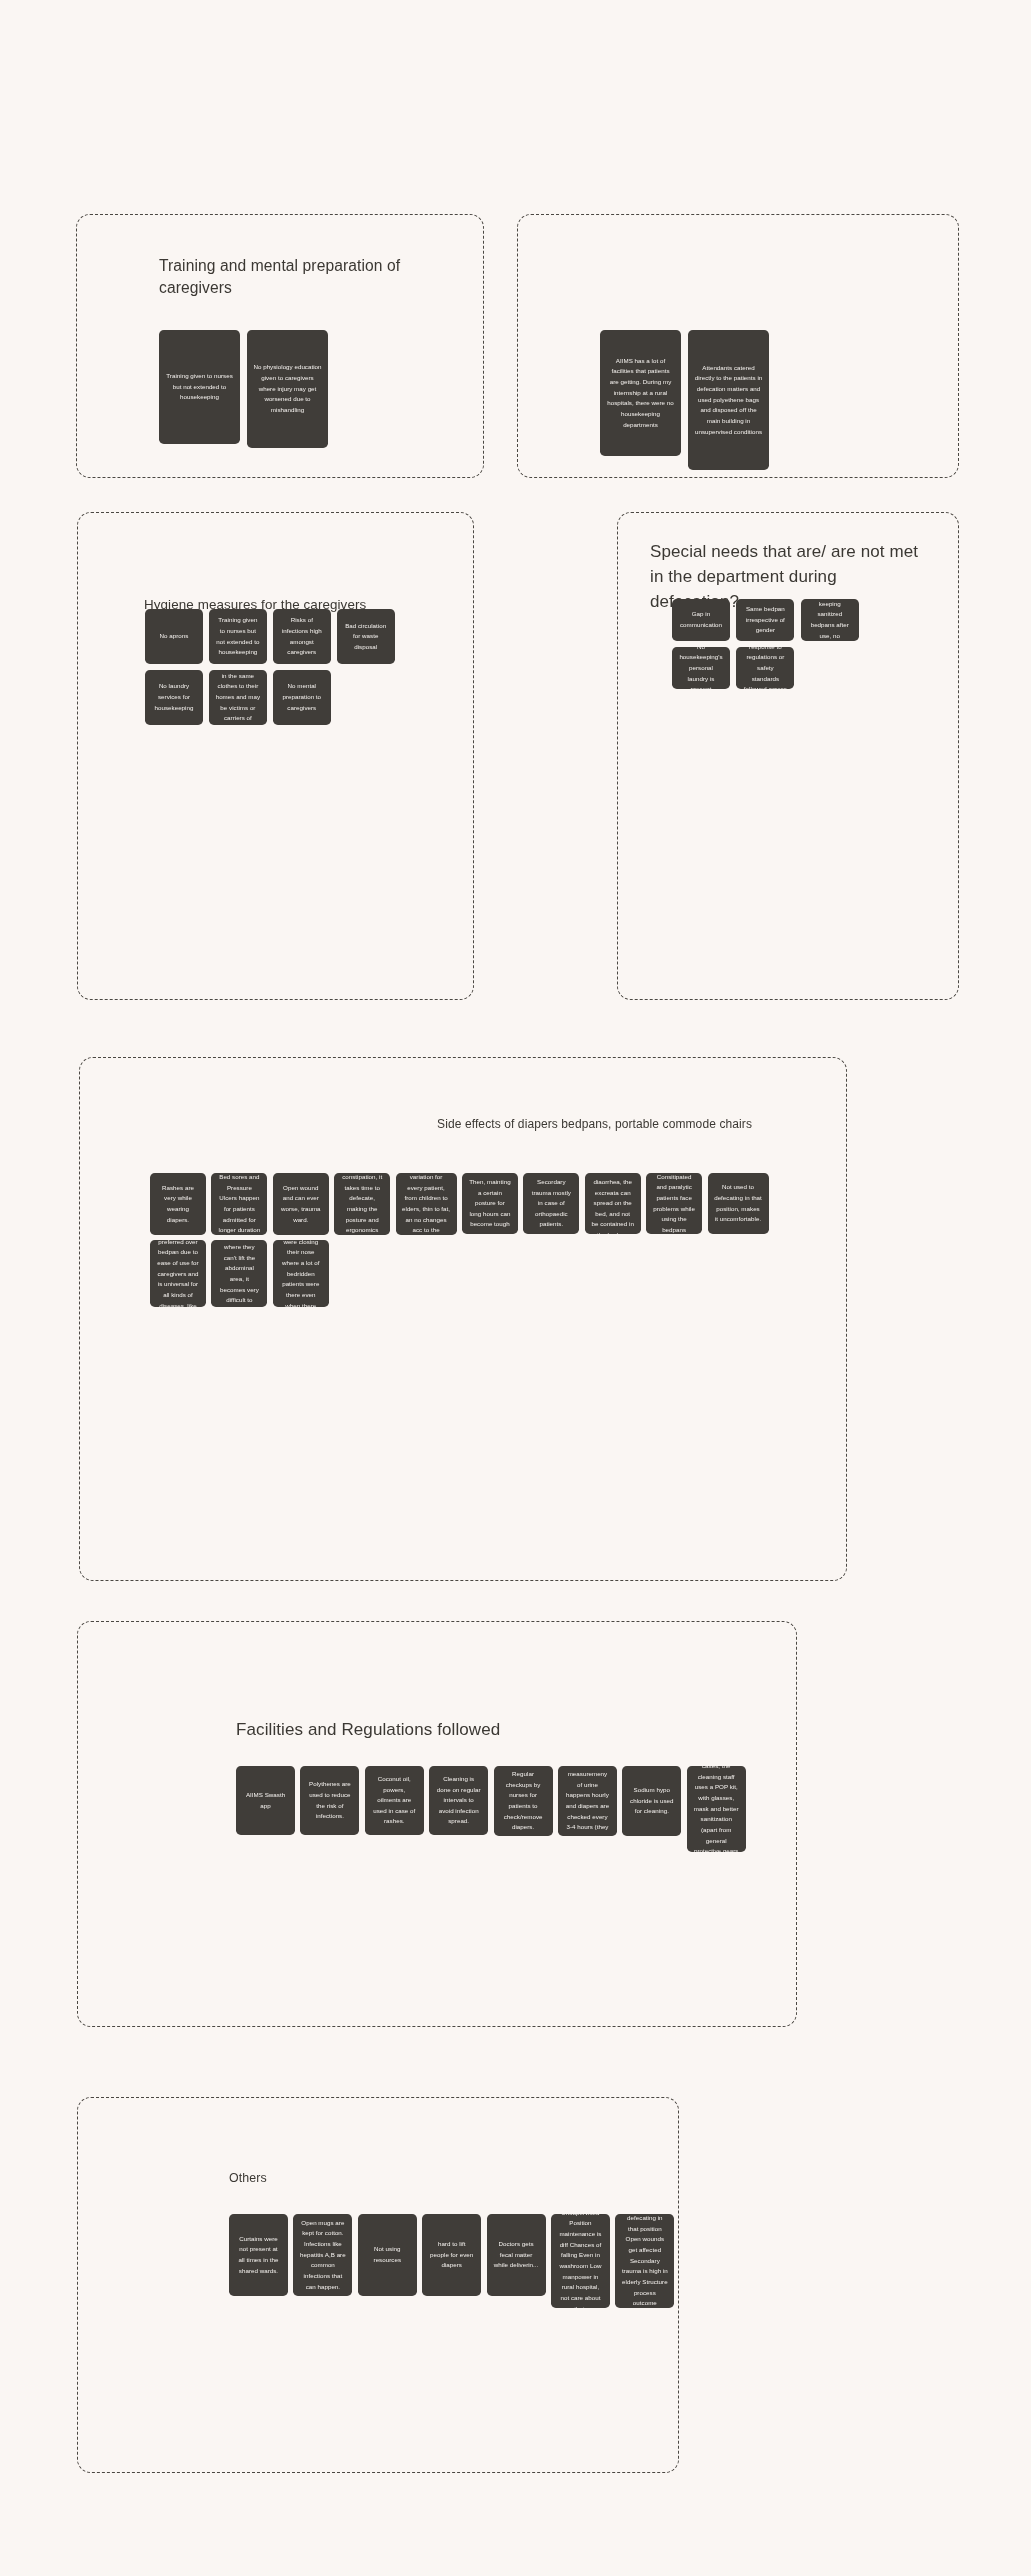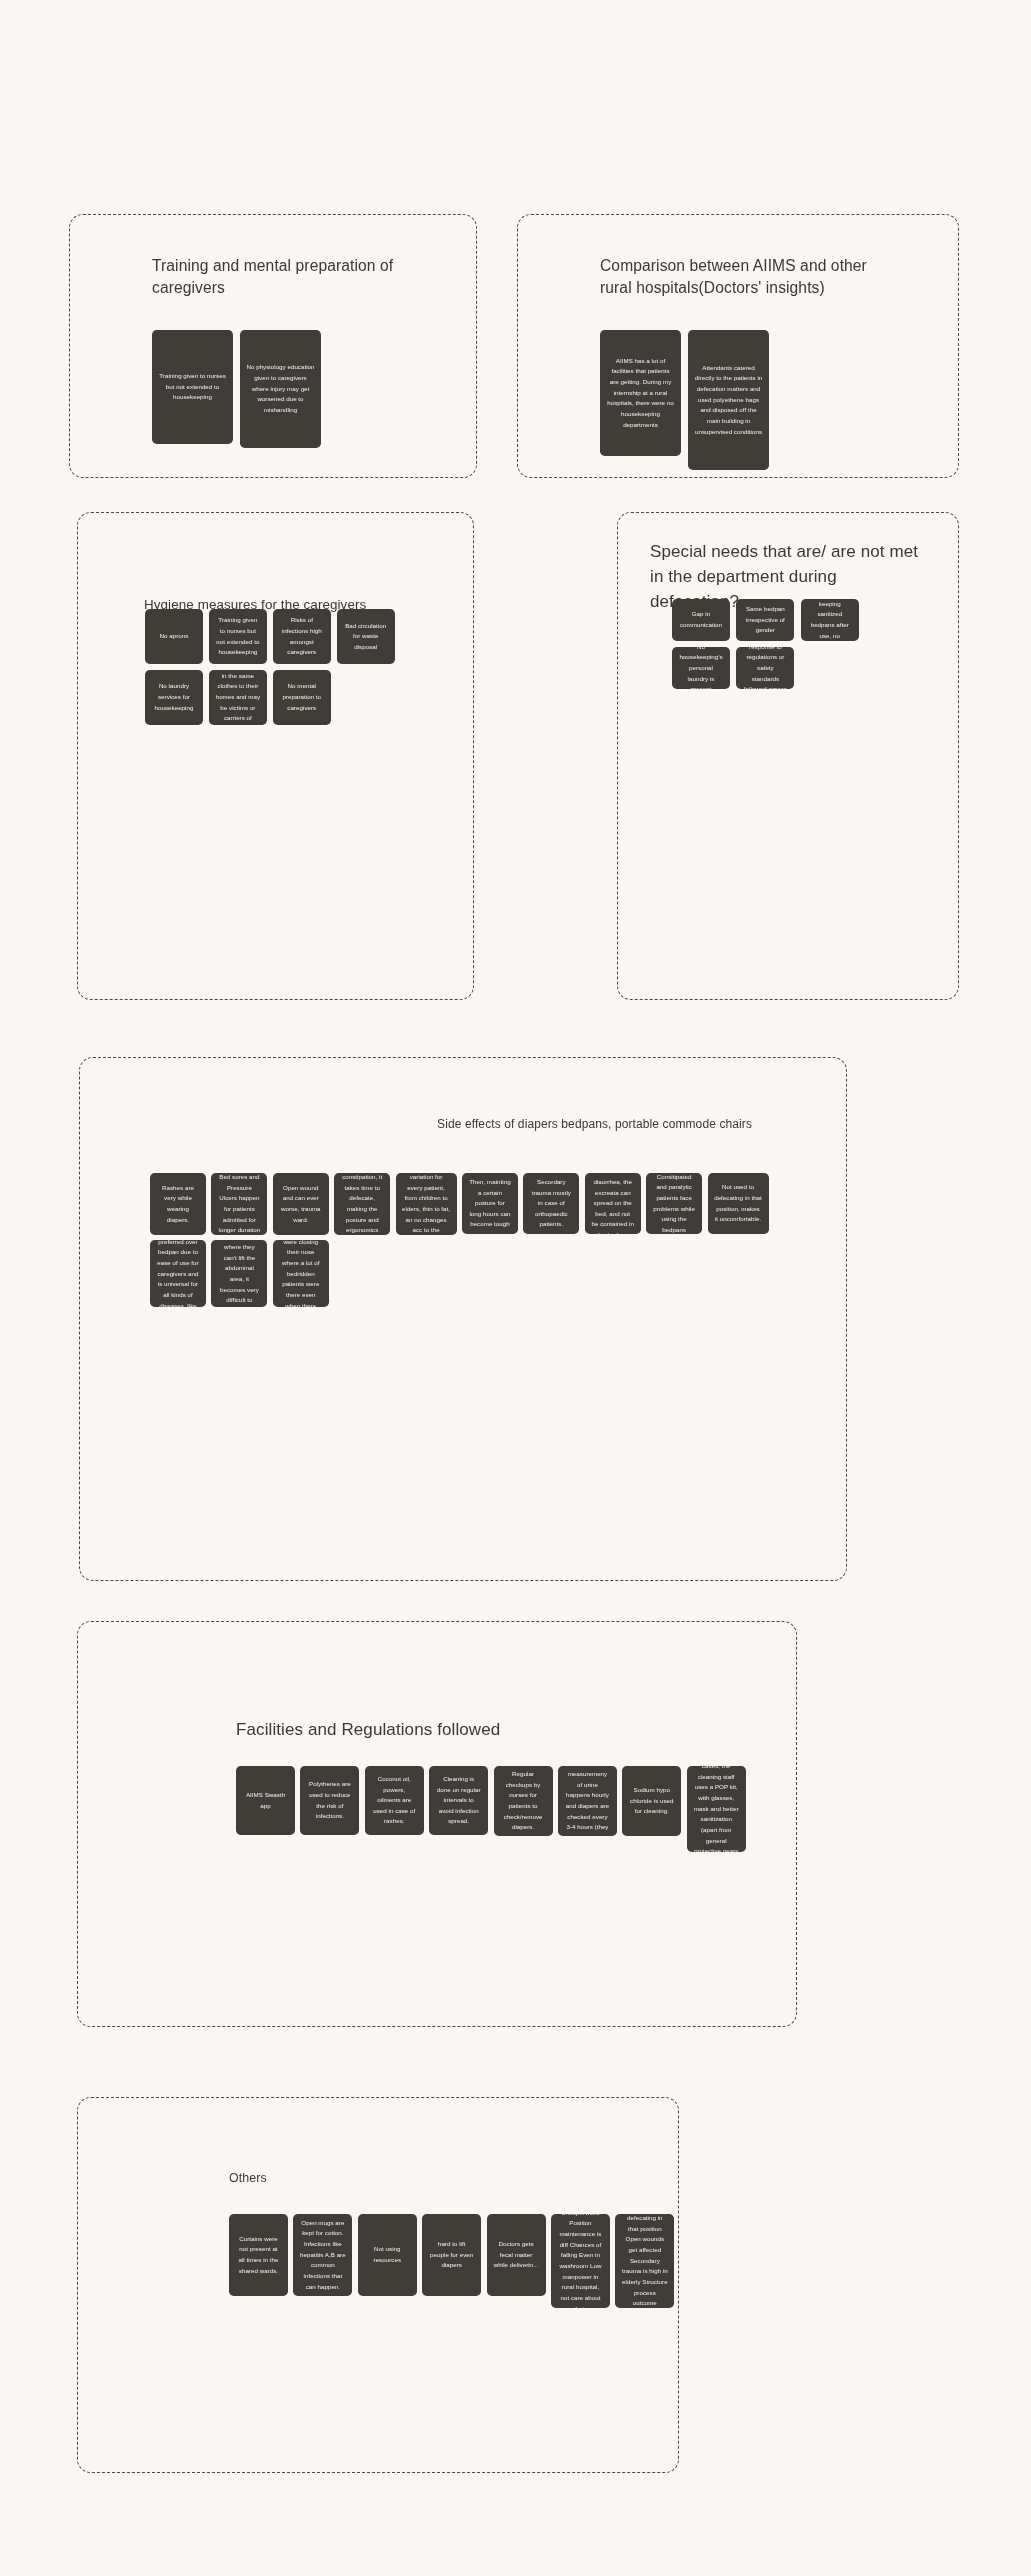--- a/index.html
+++ b/index.html
@@ -62,21 +62,21 @@
     text-align: center;
     padding: 5.4px 6.4px;
     font-size: 6.2px;
     line-height: 1.72;
     letter-spacing: 0.03px;
     overflow: hidden;
   }
   .card span { display: block; width: 100%; }
 
   
-  #grp-training { left: 69px; top: 214px; width: 408px; height: 264px; }
+  #grp-training { left: 76px; top: 214px; width: 408px; height: 264px; }
   #grp-training .group-title { position: absolute; left: 82px; top: 40px; width: 258px; font-size: 15.6px; line-height: 1.42; }
   #grp-training .cards { position: absolute; left: 82px; top: 115px; width: 255px; gap: 7px; }
   #grp-training .card { width: 81px; height: 114px; }
   #grp-training .card:nth-child(2) { height: 118px; }
 
   
   #grp-comparison { left: 517px; top: 214px; width: 442px; height: 264px; }
   #grp-comparison .group-title { position: absolute; left: 82px; top: 40px; width: 290px; font-size: 15.6px; line-height: 1.42; }
   #grp-comparison .cards { position: absolute; left: 82px; top: 115px; width: 269px; gap: 7px; }
   #grp-comparison .card { width: 81px; height: 126px; }
@@ -135,21 +135,20 @@
       <div class="card">
           <span>Training given to nurses but not extended to housekeeping</span>
         </div>
       <div class="card">
           <span>No physiology education given to caregivers where injury may get worsened due to mishandling</span>
         </div>
     </div>
   </section>
 
   <section class="group" id="grp-comparison">
-    <h2 class="group-title">Comparison between AIIMS and other rural hospitals(Doctors' insights)</h2>
     <div class="cards">
       <div class="card">
           <span>AIIMS has a lot of facilities that patients are getting. During my internship at a rural hospitals, there were no housekeeping departments</span>
         </div>
       <div class="card">
           <span>Attendants catered directly to the patients in defecation matters and used polyethene bags and disposed off the main building in unsupervised conditions</span>
         </div>
     </div>
   </section>
 

